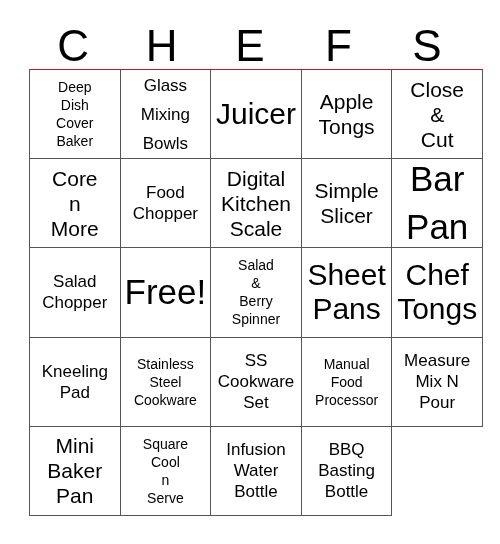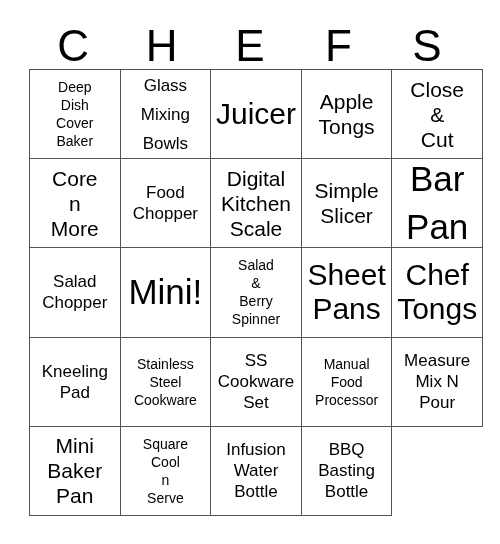--- a/index.html
+++ b/index.html
@@ -149,21 +149,21 @@
     <div class="cell fs-xxl">
         <span class="cell-text">Bar
 Pan</span>
       </div>
 
     <div class="cell fs-sm">
         <span class="cell-text">Salad
 Chopper</span>
       </div>
     <div class="cell fs-xxl">
-        <span class="cell-text">Mini!</span>
+        <span class="cell-text">Free!</span>
       </div>
     <div class="cell fs-xs">
         <span class="cell-text">Salad
 &amp;
 Berry
 Spinner</span>
       </div>
     <div class="cell fs-xl">
         <span class="cell-text">Sheet
 Pans</span>

